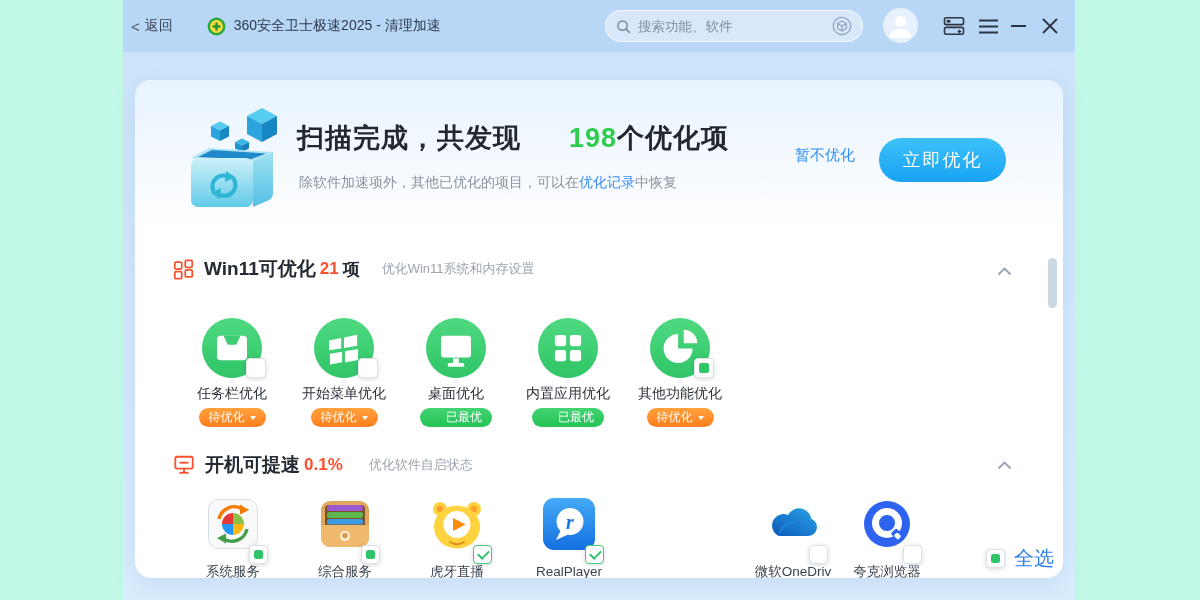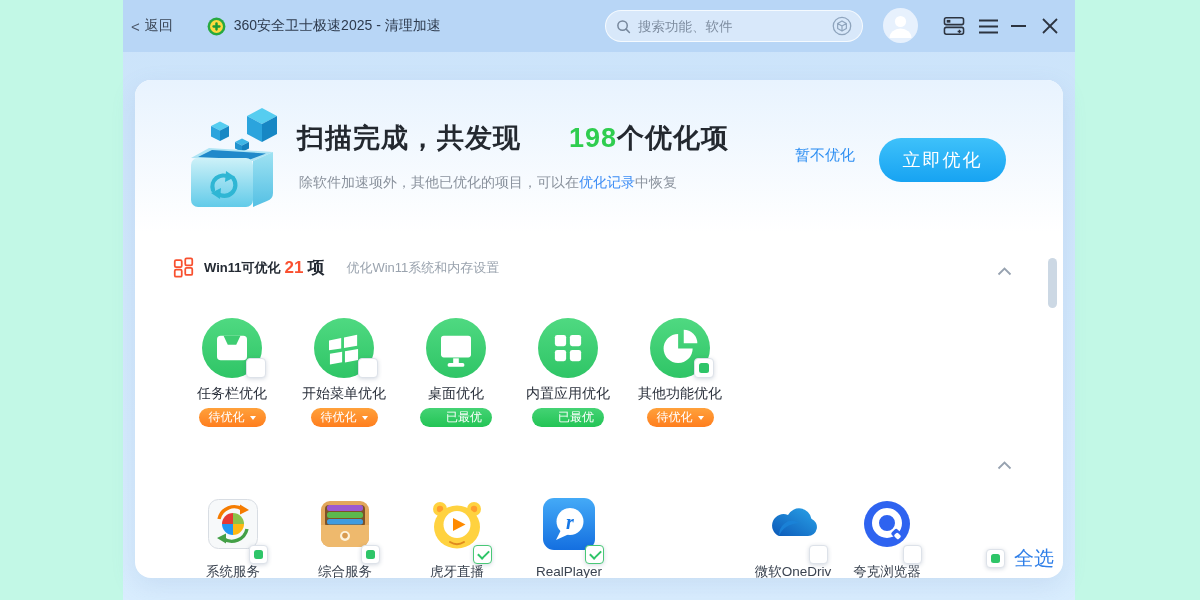--- a/index.html
+++ b/index.html
@@ -71,21 +71,21 @@
     border:none; border-radius:22px; cursor:pointer;
     background:linear-gradient(180deg,#3ec1fa,#17a3f2);
     color:#fff; font-size:18px; letter-spacing:2px;
     font-family:inherit;
   }
   
   .sec-head {
     position:absolute; left:38px; display:flex; align-items:center; white-space:nowrap;
   }
   .sec-head .sec-ico { margin-right:10px; display:flex; }
-  .sec-title { font-size:13px; font-weight:700; color:#242a33; }
+  .sec-title { font-size:19px; font-weight:700; color:#242a33; }
   .sec-num { font-size:17px; font-weight:700; color:#fa5030; margin:0 4px; }
   .sec-unit { font-size:17px; font-weight:700; color:#242a33; }
   .sec-desc { font-size:13px; color:#9aa3ae; margin-left:22px; }
   .chev-up { position:absolute; left:862px; cursor:pointer; }
   
   .witem {
     position:absolute; top:238px; width:112px;
     display:flex; flex-direction:column; align-items:center; cursor:pointer;
   }
   .wcircle {
@@ -341,20 +341,35 @@
         <svg width="60" height="60" viewBox="0 0 64 64">
           <path d="M30 17 A15.5 15.5 0 1 0 45.5 32.5 L30 32.5 Z" fill="#fff"></path>
           <path d="M36 12.5 A14.5 14.5 0 0 1 50.5 27 L36 27 Z" fill="#fff"></path>
         </svg>
       </div>
       <div class="cb st-partial"></div>
       <div class="wlabel">其他功能优化</div>
       <div class="badge st-orange">待优化</div>
     </div>
 
+    <div class="sec-head" style="top:372px">
+      <span class="sec-ico">
+        <svg width="22" height="22" viewBox="0 0 24 24">
+          <g fill="none" stroke="#f8502f" stroke-width="2">
+            <rect x="2.5" y="3" width="19" height="13" rx="2"></rect>
+            <line x1="7" y1="9.5" x2="17" y2="9.5"></line>
+            <line x1="12" y1="16" x2="12" y2="19.5"></line>
+            <line x1="7" y1="20.5" x2="17" y2="20.5"></line>
+          </g>
+        </svg>
+      </span>
+      <span class="sec-title">开机可提速</span>
+      <span class="sec-num">0.1%</span>
+      <span class="sec-desc">优化软件自启状态</span>
+    </div>
     <div class="chev-up" style="top:376px">
       <svg width="15" height="9" viewBox="0 0 15 9">
         <polyline points="1.5,7.5 7.5,1.5 13.5,7.5" fill="none" stroke="#97a2b0" stroke-width="1.8"></polyline>
       </svg>
     </div>
 
     <div class="aitem" style="left:42px">
       <svg class="aicon" viewBox="0 0 52 52">
         <rect x="1.5" y="1.5" width="49" height="49" rx="10" fill="#f7f9fa" stroke="#d8dde3"></rect>
         <path d="M26 15 A11 11 0 0 1 37 26 L26 26 Z" fill="#8bc34a"></path>

